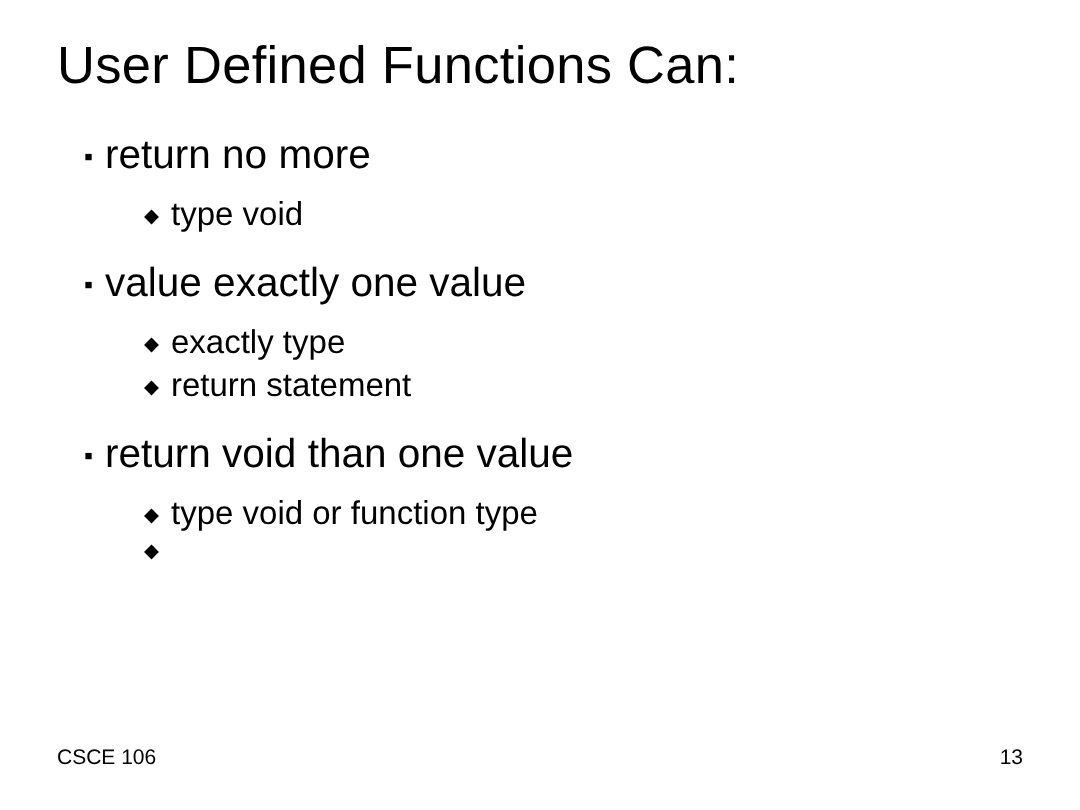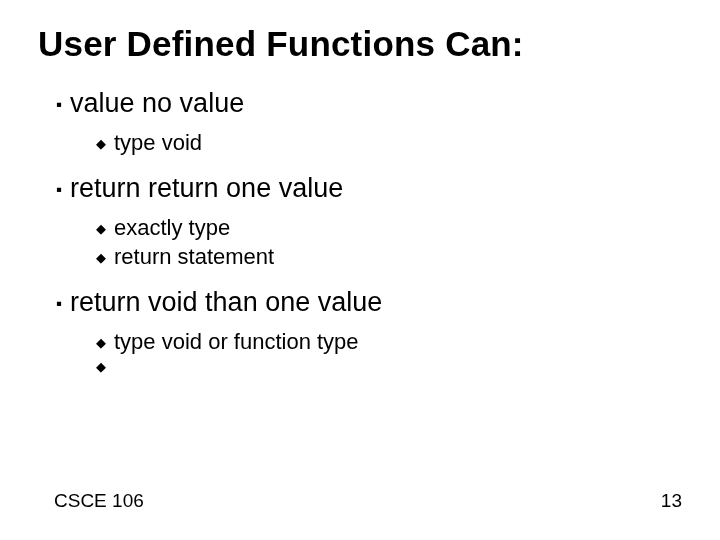--- a/index.html
+++ b/index.html
@@ -7,21 +7,21 @@
       width: 720px;
       height: 540px;
       background: #fff;
       font-family: Arial, Helvetica, sans-serif;
       color: #000;
       position: relative;
       padding: 24px 38px 0 38px;
     }
     .title {
       font-size: 35px;
-      font-weight: bold;
+      font-weight: normal;
       margin-bottom: 24px;
       letter-spacing: 0.2px;
     }
     .sections {
       padding-left: 18px;
     }
     .l1 {
       font-size: 27px;
       display: flex;
       align-items: baseline;
@@ -51,44 +51,43 @@
       position: relative;
       top: -2px;
     }
     .footer {
       position: absolute;
       bottom: 28px;
       left: 38px;
       right: 38px;
       display: flex;
       justify-content: space-between;
-      font-size: 19px;
-      margin-left: 16px;
+      font-size: 14px;
     }
   </style>
 </head>
 <body>
 
 <div class="title">User Defined Functions Can:</div>
 
 <div class="sections">
   <div class="l1">
     <span class="bullet">▪</span>
-    <span>value no value</span>
+    <span>return no more</span>
   </div>
   <div class="l2-group">
     <div class="l2">
       <span class="bullet">◆</span>
       <span>type void</span>
     </div>
   </div>
 
   <div class="l1">
     <span class="bullet">▪</span>
-    <span>return return one value</span>
+    <span>value exactly one value</span>
   </div>
   <div class="l2-group">
     <div class="l2">
       <span class="bullet">◆</span>
       <span>exactly type</span>
     </div>
     <div class="l2">
       <span class="bullet">◆</span>
       <span>return statement</span>
     </div>

